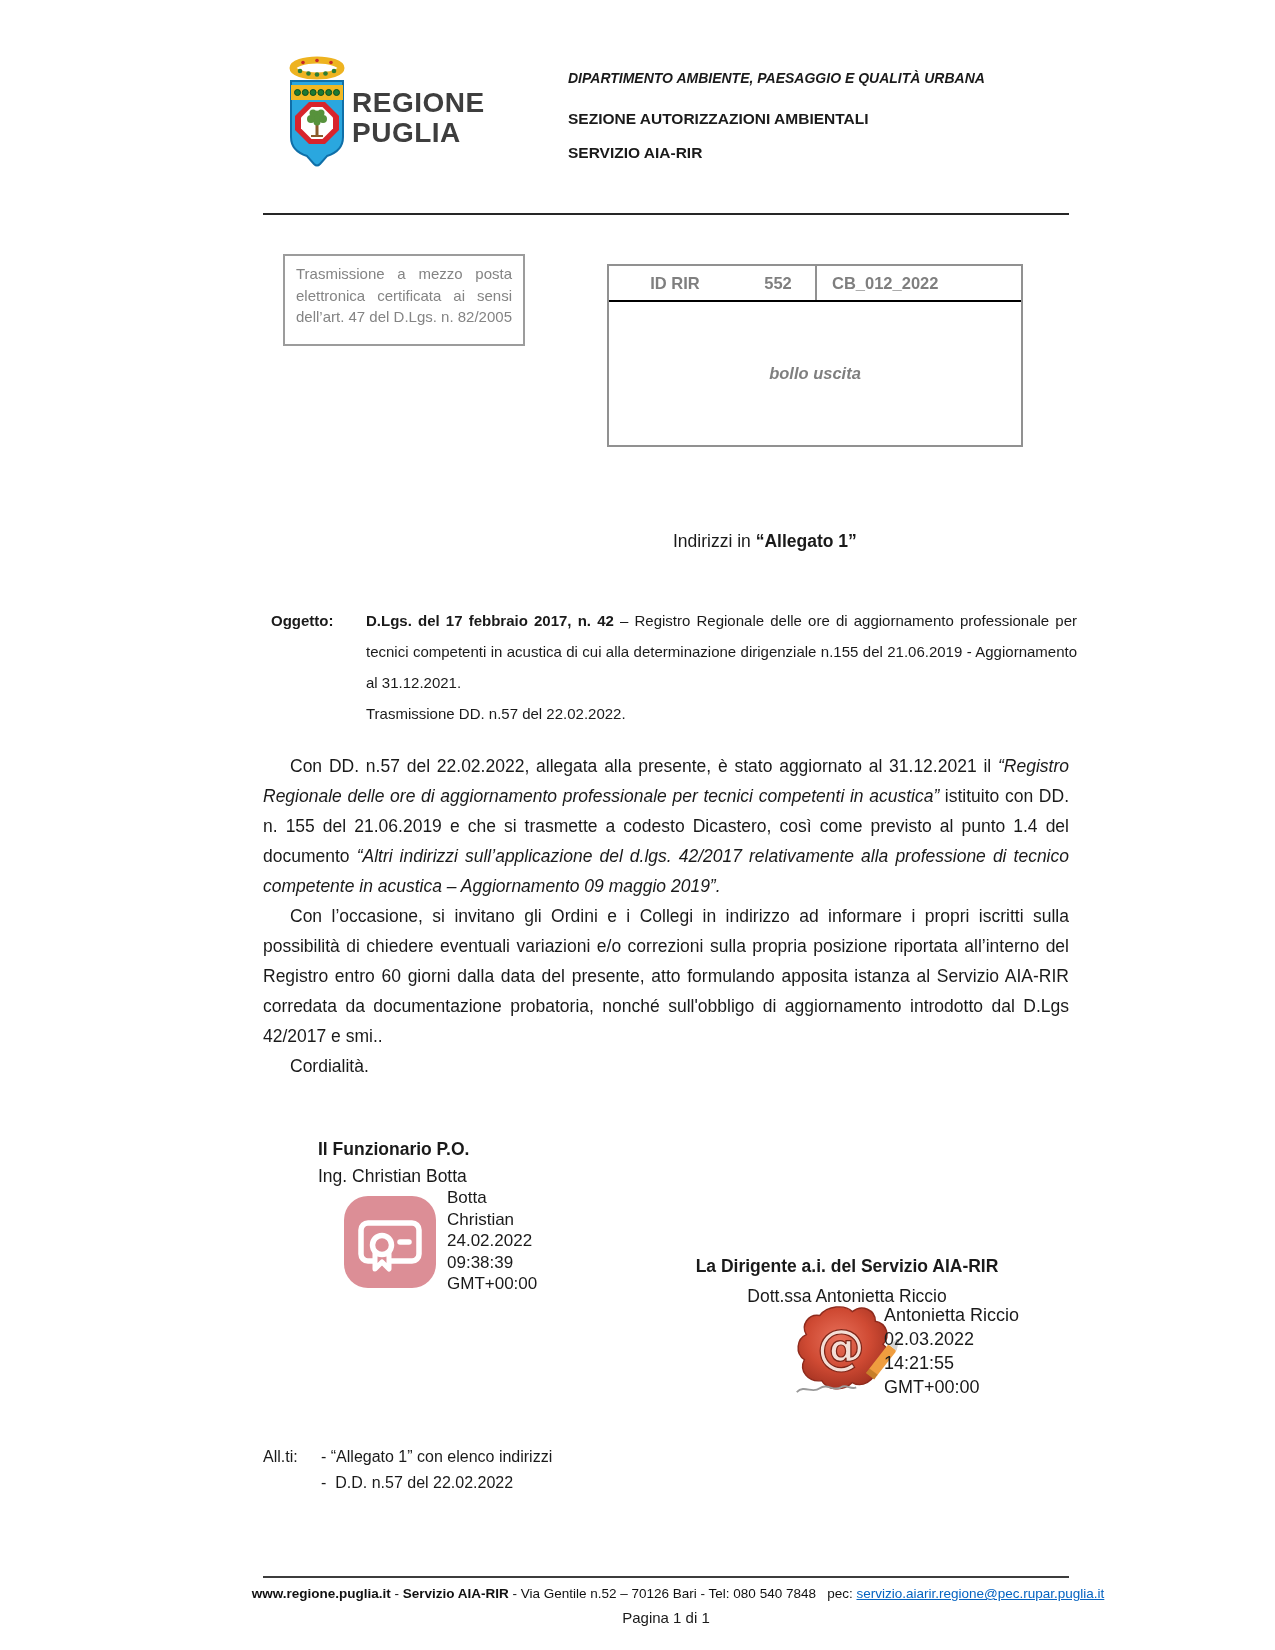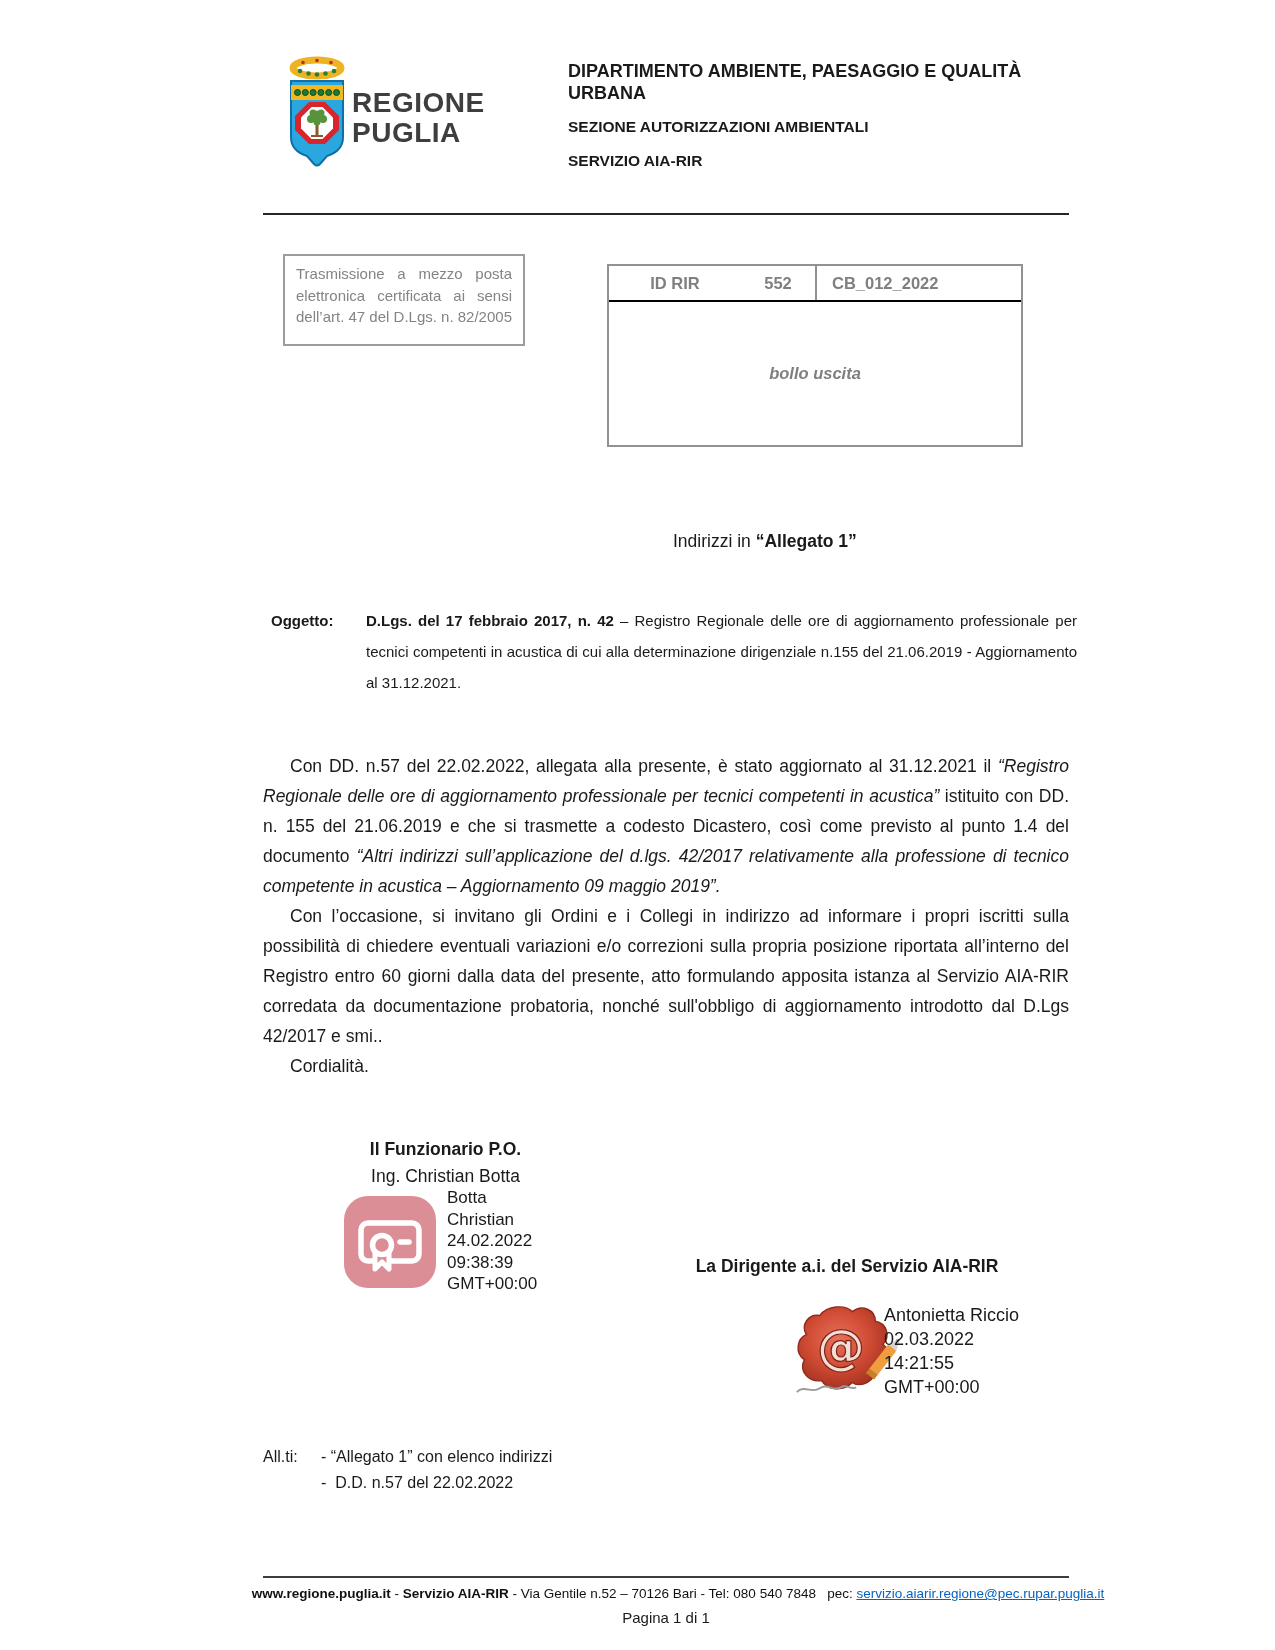--- a/index.html
+++ b/index.html
@@ -10,21 +10,21 @@
     font-family:"Liberation Sans", sans-serif; overflow:hidden;
   }
   
   .logo-icon { position:absolute; left:283px; top:54px; }
   .org-name {
     position:absolute; left:352px; top:88px;
     font-size:28px; font-weight:bold; color:#3e3e3e;
     line-height:30px; letter-spacing:.5px;
   }
   .dept-block { position:absolute; left:568px; top:60px; width:488px; }
-  .dept-title { font-size:18px; font-weight:bold; line-height:22px; }
+  .dept-title { font-size:14px; font-weight:bold; line-height:36px;font-style:italic; }
   .section-line { font-size:15.5px; font-weight:bold; margin-top:14px; }
   .service-line { font-size:15.5px; font-weight:bold; margin-top:16px; }
   .header-rule { position:absolute; left:263px; top:213px; width:806px; border-top:2px solid #262626; }
   
   .trans-box {
     position:absolute; left:283px; top:254px; width:242px;
     border:2px solid #9c9c9c; padding:7px 11px 16px;
     font-size:15px; line-height:21.5px; color:#848484; text-align:justify;
   }
   .prot-table { position:absolute; left:607px; top:264px; width:416px; height:183px; border:2px solid #919191; color:#7f7f7f; }
@@ -34,21 +34,21 @@
   .cell-code { flex:1; border-left:2px solid #919191; display:flex; align-items:center; padding-left:15px; }
   .prot-body { height:143px; display:flex; align-items:center; justify-content:center; font-style:italic; font-weight:bold; font-size:16.5px; }
   
   .recipients { position:absolute; left:673px; top:531px; font-size:17.5px; }
   .subject-row { position:absolute; left:271px; top:605px; width:806px; display:flex; font-size:15px; line-height:31px; }
   .subject-label { width:95px; font-weight:bold; flex-shrink:0; }
   .subject-text { width:711px; text-align:justify; }
   .body-text { position:absolute; left:263px; top:751px; width:806px; font-size:17.5px; line-height:30px; text-align:justify; }
   .body-text p { text-indent:27px; margin:0; }
   
-  .sig-left-head { position:absolute; left:318px; top:1136px; width:255px; text-align:center; font-size:17.5px; line-height:27px; }
+  .sig-left-head { position:absolute; left:318px; top:1136px; width:255px; text-align:left; font-size:17.5px; line-height:27px; }
   .sig-role { font-weight:bold; }
   .cert-stamp-icon { position:absolute; left:344px; top:1196px; }
   .cert-stamp-text { position:absolute; left:447px; top:1187px; font-size:17px; line-height:21.5px; }
   .sig-right-head { position:absolute; left:672px; top:1251px; width:350px; text-align:center; font-size:17.5px; line-height:30px; }
   .seal-icon { position:absolute; left:791px; top:1298px; }
   .seal-text { position:absolute; left:884px; top:1303px; font-size:18px; line-height:24px; }
   
   .attachments { position:absolute; left:263px; top:1444px; display:flex; font-size:16px; line-height:26px; }
   .att-label { width:58px; flex-shrink:0; }
   .footer-rule { position:absolute; left:263px; top:1576px; width:806px; border-top:2px solid #3c3c3c; }
@@ -118,20 +118,21 @@
   </div>
 
   <div class="recipients">
     <span>Indirizzi in </span><b>“Allegato 1”</b>
   </div>
 
   <div class="subject-row">
     <div class="subject-label">Oggetto:</div>
     <div class="subject-text">
       <div><b>D.Lgs. del 17 febbraio 2017, n. 42</b><span> – Registro Regionale delle ore di aggiornamento professionale per tecnici competenti in acustica di cui alla determinazione dirigenziale n.155 del 21.06.2019 - Aggiornamento al 31.12.2021.</span></div>
+      <div>Trasmissione DD. n.57 del 22.02.2022.</div>
     </div>
   </div>
 
   <div class="body-text">
     <p><span>Con DD. n.57 del 22.02.2022, allegata alla presente, è stato aggiornato al 31.12.2021 il </span><i>“Registro Regionale delle ore di aggiornamento professionale per tecnici competenti in acustica”</i><span> istituito con DD. n. 155 del 21.06.2019 e che si trasmette a codesto Dicastero, così come previsto al punto 1.4 del documento </span><i>“Altri indirizzi sull’applicazione del d.lgs. 42/2017 relativamente alla professione di tecnico competente in acustica – Aggiornamento 09 maggio 2019”.</i></p>
     <p>Con l’occasione, si invitano gli Ordini e i Collegi in indirizzo ad informare i propri iscritti sulla possibilità di chiedere eventuali variazioni e/o correzioni sulla propria posizione riportata all’interno del Registro entro 60 giorni dalla data del presente, atto formulando apposita istanza al Servizio AIA-RIR corredata da documentazione probatoria, nonché sull'obbligo di aggiornamento introdotto dal D.Lgs 42/2017 e smi..</p>
     <p>Cordialità.</p>
   </div>
 
   <div class="sig-left-head">
@@ -152,20 +153,21 @@
   <div class="cert-stamp-text">
     <div>Botta</div>
     <div>Christian</div>
     <div>24.02.2022</div>
     <div>09:38:39</div>
     <div>GMT+00:00</div>
   </div>
 
   <div class="sig-right-head">
     <div class="sig-role">La Dirigente a.i. del Servizio AIA-RIR</div>
+    <div>Dott.ssa Antonietta Riccio</div>
   </div>
 
   <div class="seal-icon">
     <svg width="115" height="102" viewBox="0 0 120 106">
       <defs>
         <radialGradient id="sealGrad" cx="45%" cy="40%" r="65%">
           <stop offset="0%" stop-color="#e8705a"></stop>
           <stop offset="55%" stop-color="#cf4a33"></stop>
           <stop offset="100%" stop-color="#9e2f1f"></stop>
         </radialGradient>

